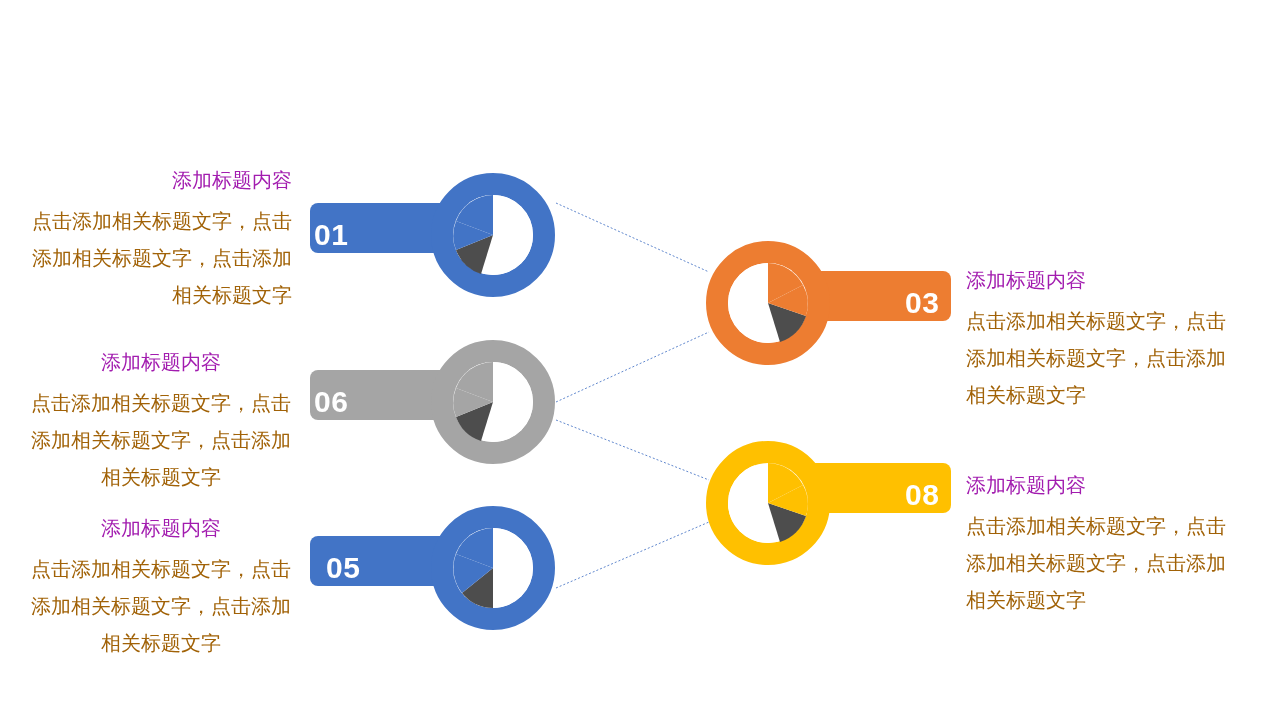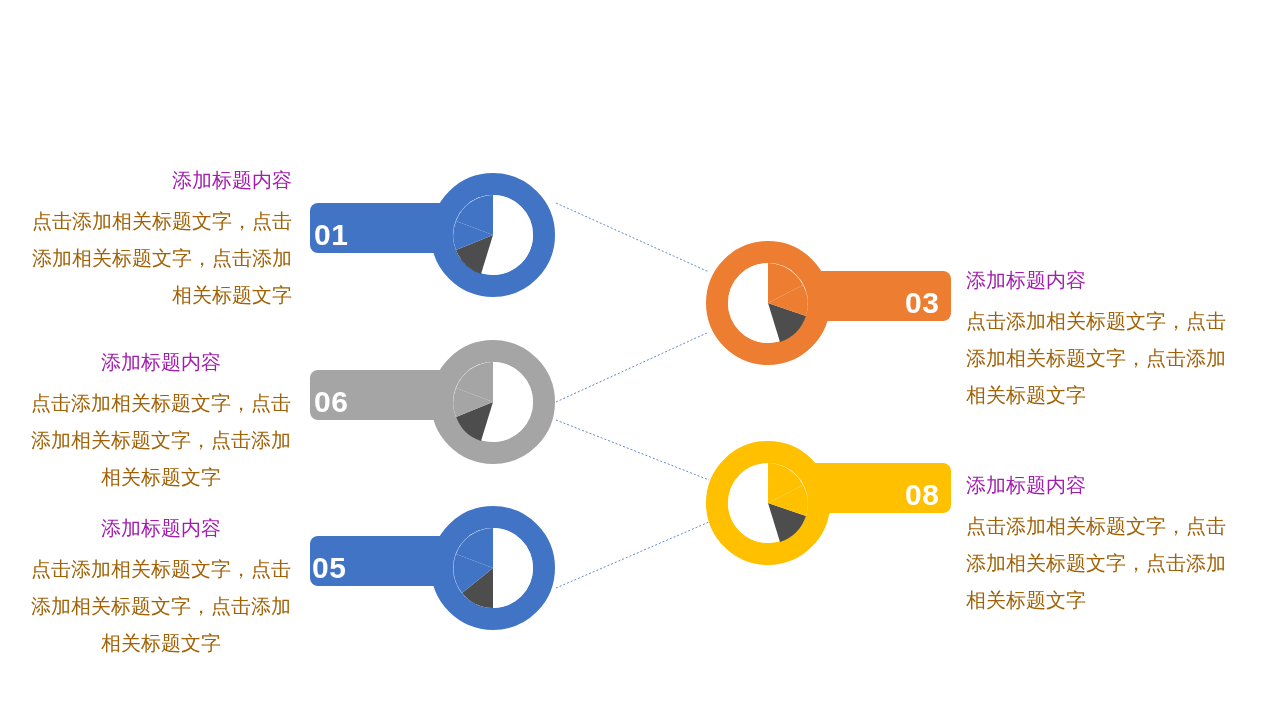--- a/index.html
+++ b/index.html
@@ -102,21 +102,21 @@
   <div class="node" style="left:0px;top:0px;">
     <svg width="1280" height="720" viewBox="0 0 1280 720" aria-hidden="true">
       <rect x="310" y="536" width="196" height="50" rx="8" ry="8" fill="#4274C6"></rect>
       <path d="M470 536 L506 536 L506 600 Z" fill="#4274C6"></path>
       <circle cx="493" cy="568" r="51" fill="none" stroke="#4274C6" stroke-width="22"></circle>
       <circle cx="493" cy="568" r="40" fill="#FFFFFF"></circle>
       <path d="M493 568 L493 528 A40 40 0 0 0 456 554 Z" fill="#4274C6"></path>
       <path d="M493 568 L462 593 A40 40 0 0 0 493 608 Z" fill="#4D4D4D"></path>
       <path d="M493 568 L456 554 A40 40 0 0 0 462 593 Z" fill="#4274C6"></path>
     </svg>
-    <span class="num" style="left:312px;top:546px;">05</span>
+    <span class="num" style="left:326px;top:546px;">05</span>
   </div>
 
   <div class="node" style="left:0px;top:0px;">
     <svg width="1280" height="720" viewBox="0 0 1280 720" aria-hidden="true">
       <rect x="755" y="271" width="196" height="50" rx="8" ry="8" fill="#ED7D31"></rect>
       <path d="M791 271 L755 271 L755 335 Z" fill="#ED7D31"></path>
       <circle cx="768" cy="303" r="51" fill="none" stroke="#ED7D31" stroke-width="22"></circle>
       <circle cx="768" cy="303" r="40" fill="#FFFFFF"></circle>
       <path d="M768 303 L768 263 A40 40 0 0 1 803 285 Z" fill="#ED7D31"></path>
       <path d="M768 303 L806 316 A40 40 0 0 1 780 342 Z" fill="#4D4D4D"></path>

